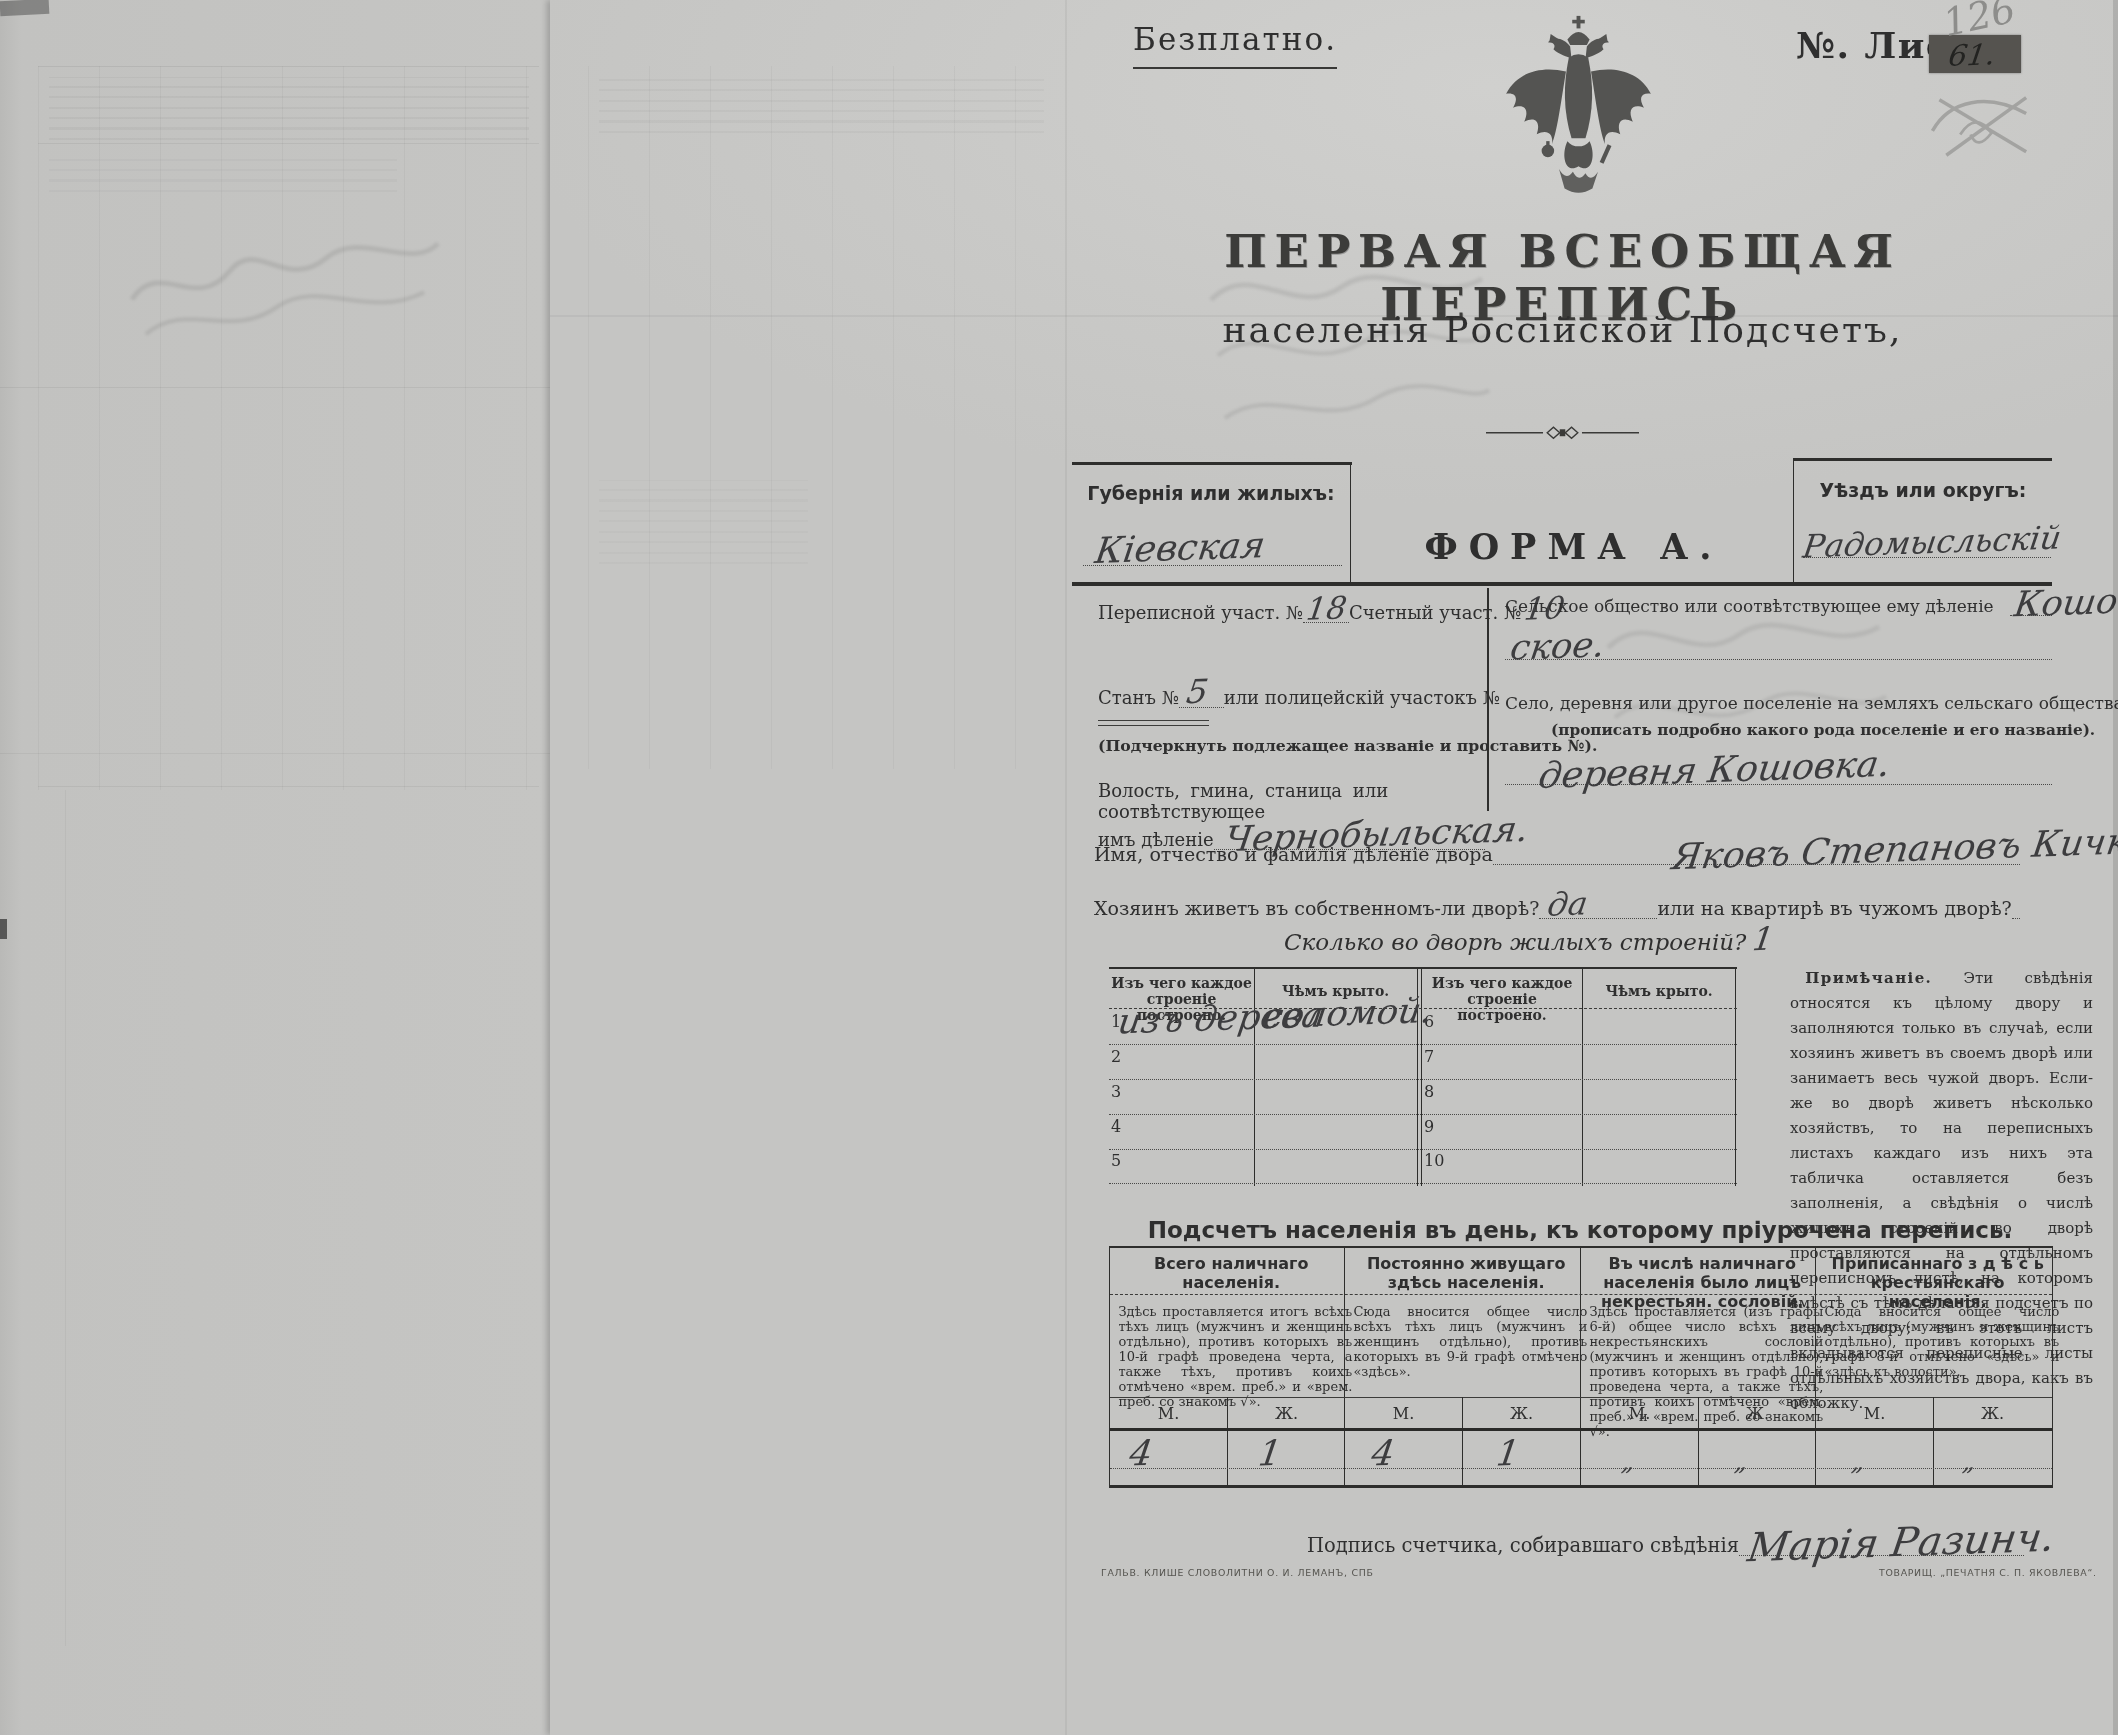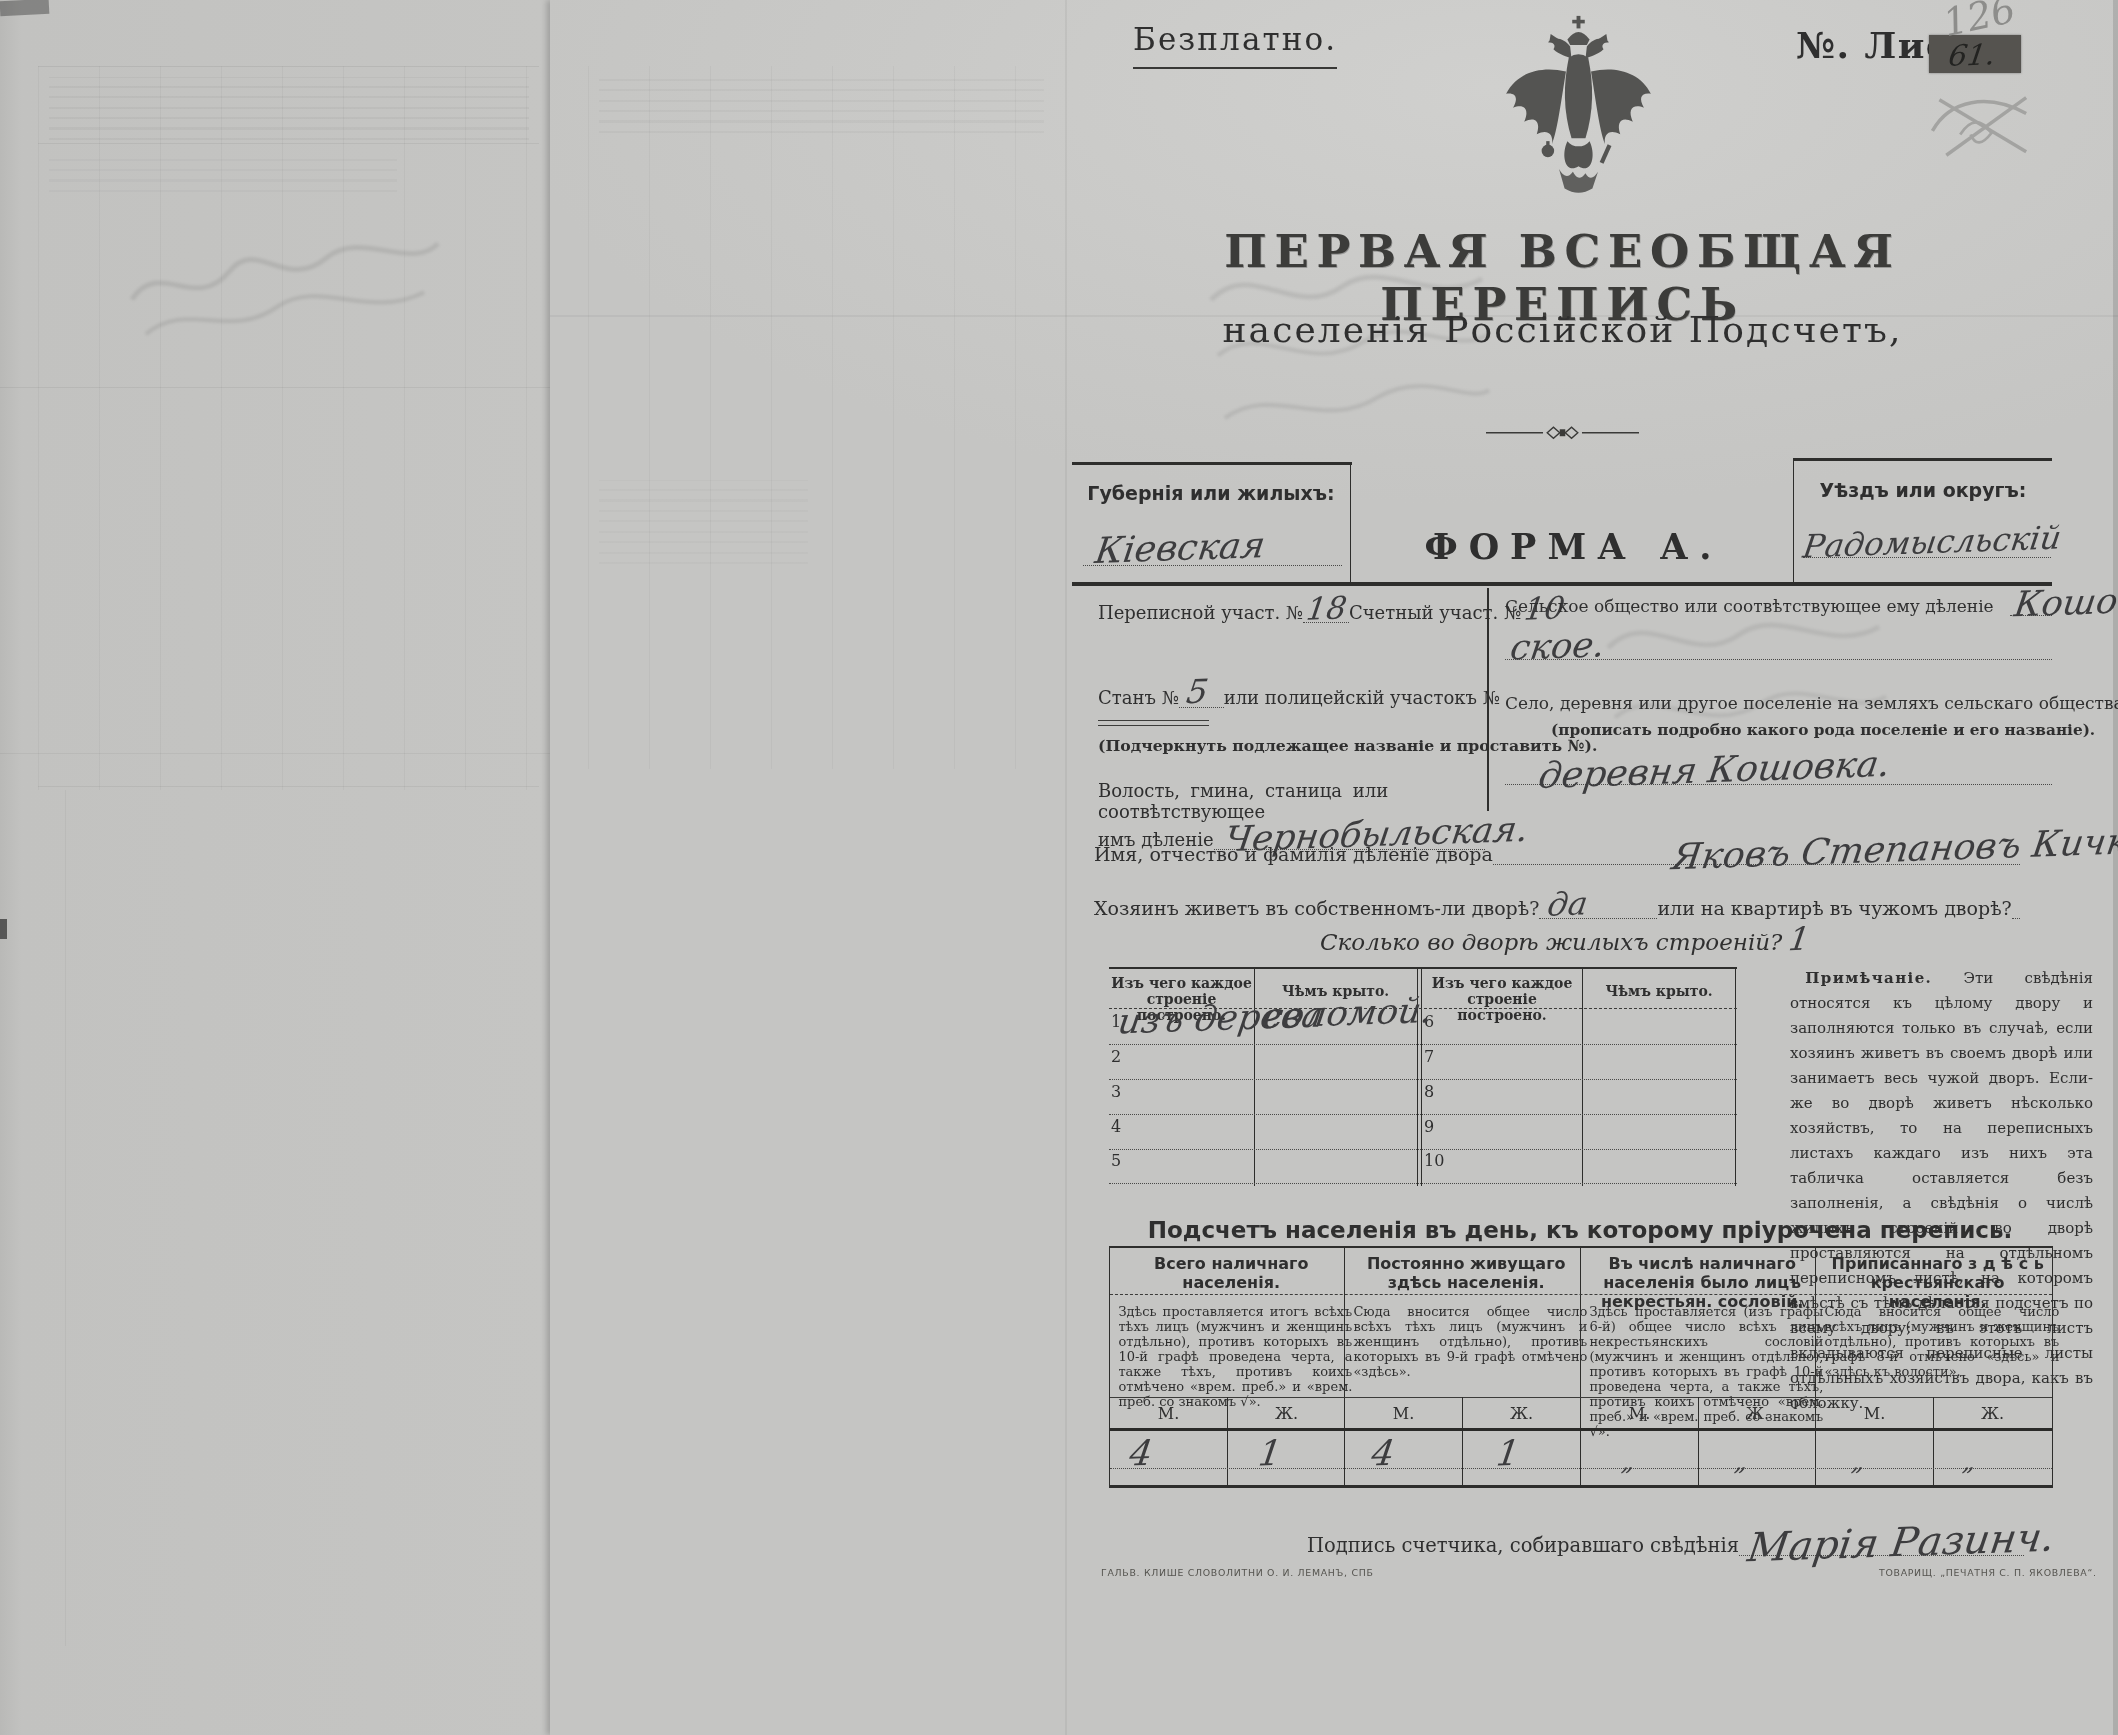--- a/index.html
+++ b/index.html
@@ -195,21 +195,21 @@
 
   <div class="row" style="left:1094px;top:898px;width:926px;font-size:19px;">
     <span class="lbl">Хозяинъ живетъ въ собственномъ-ли дворѣ?</span>
     <span class="fill" style="min-width:118px;max-width:118px;">
       <span class="hwv" style="left:8.4px;bottom:-5.6px;font-size:32px;">да</span>
     </span>
     <span class="lbl">или на квартирѣ въ чужомъ дворѣ?</span>
     <span class="fill"></span>
   </div>
 
-  <div class="row" style="left:1284px;top:930px;width:585px;font-size:23px;font-style:italic;margin-left:36px;">
+  <div class="row" style="left:1284px;top:930px;width:585px;font-size:23px;font-style:italic;">
     <span class="lbl">Сколько во дворѣ жилыхъ строеній?</span>
     <span class="fill" style="border-bottom:none;">
       <span class="hwv" style="left:7px;bottom:-2.8px;font-size:32px;">1</span>
     </span>
   </div>
 
   <div class="abs" style="left:1109px;top:967px;width:628px;height:217px;border-top:2.8px solid #2e2e2c;">
 
     <div class="vline" style="left:145px;top:0;width:0.7px;height:217px;"></div>
     <div class="vline" style="left:308px;top:0;width:1.4px;height:217px;"></div>

